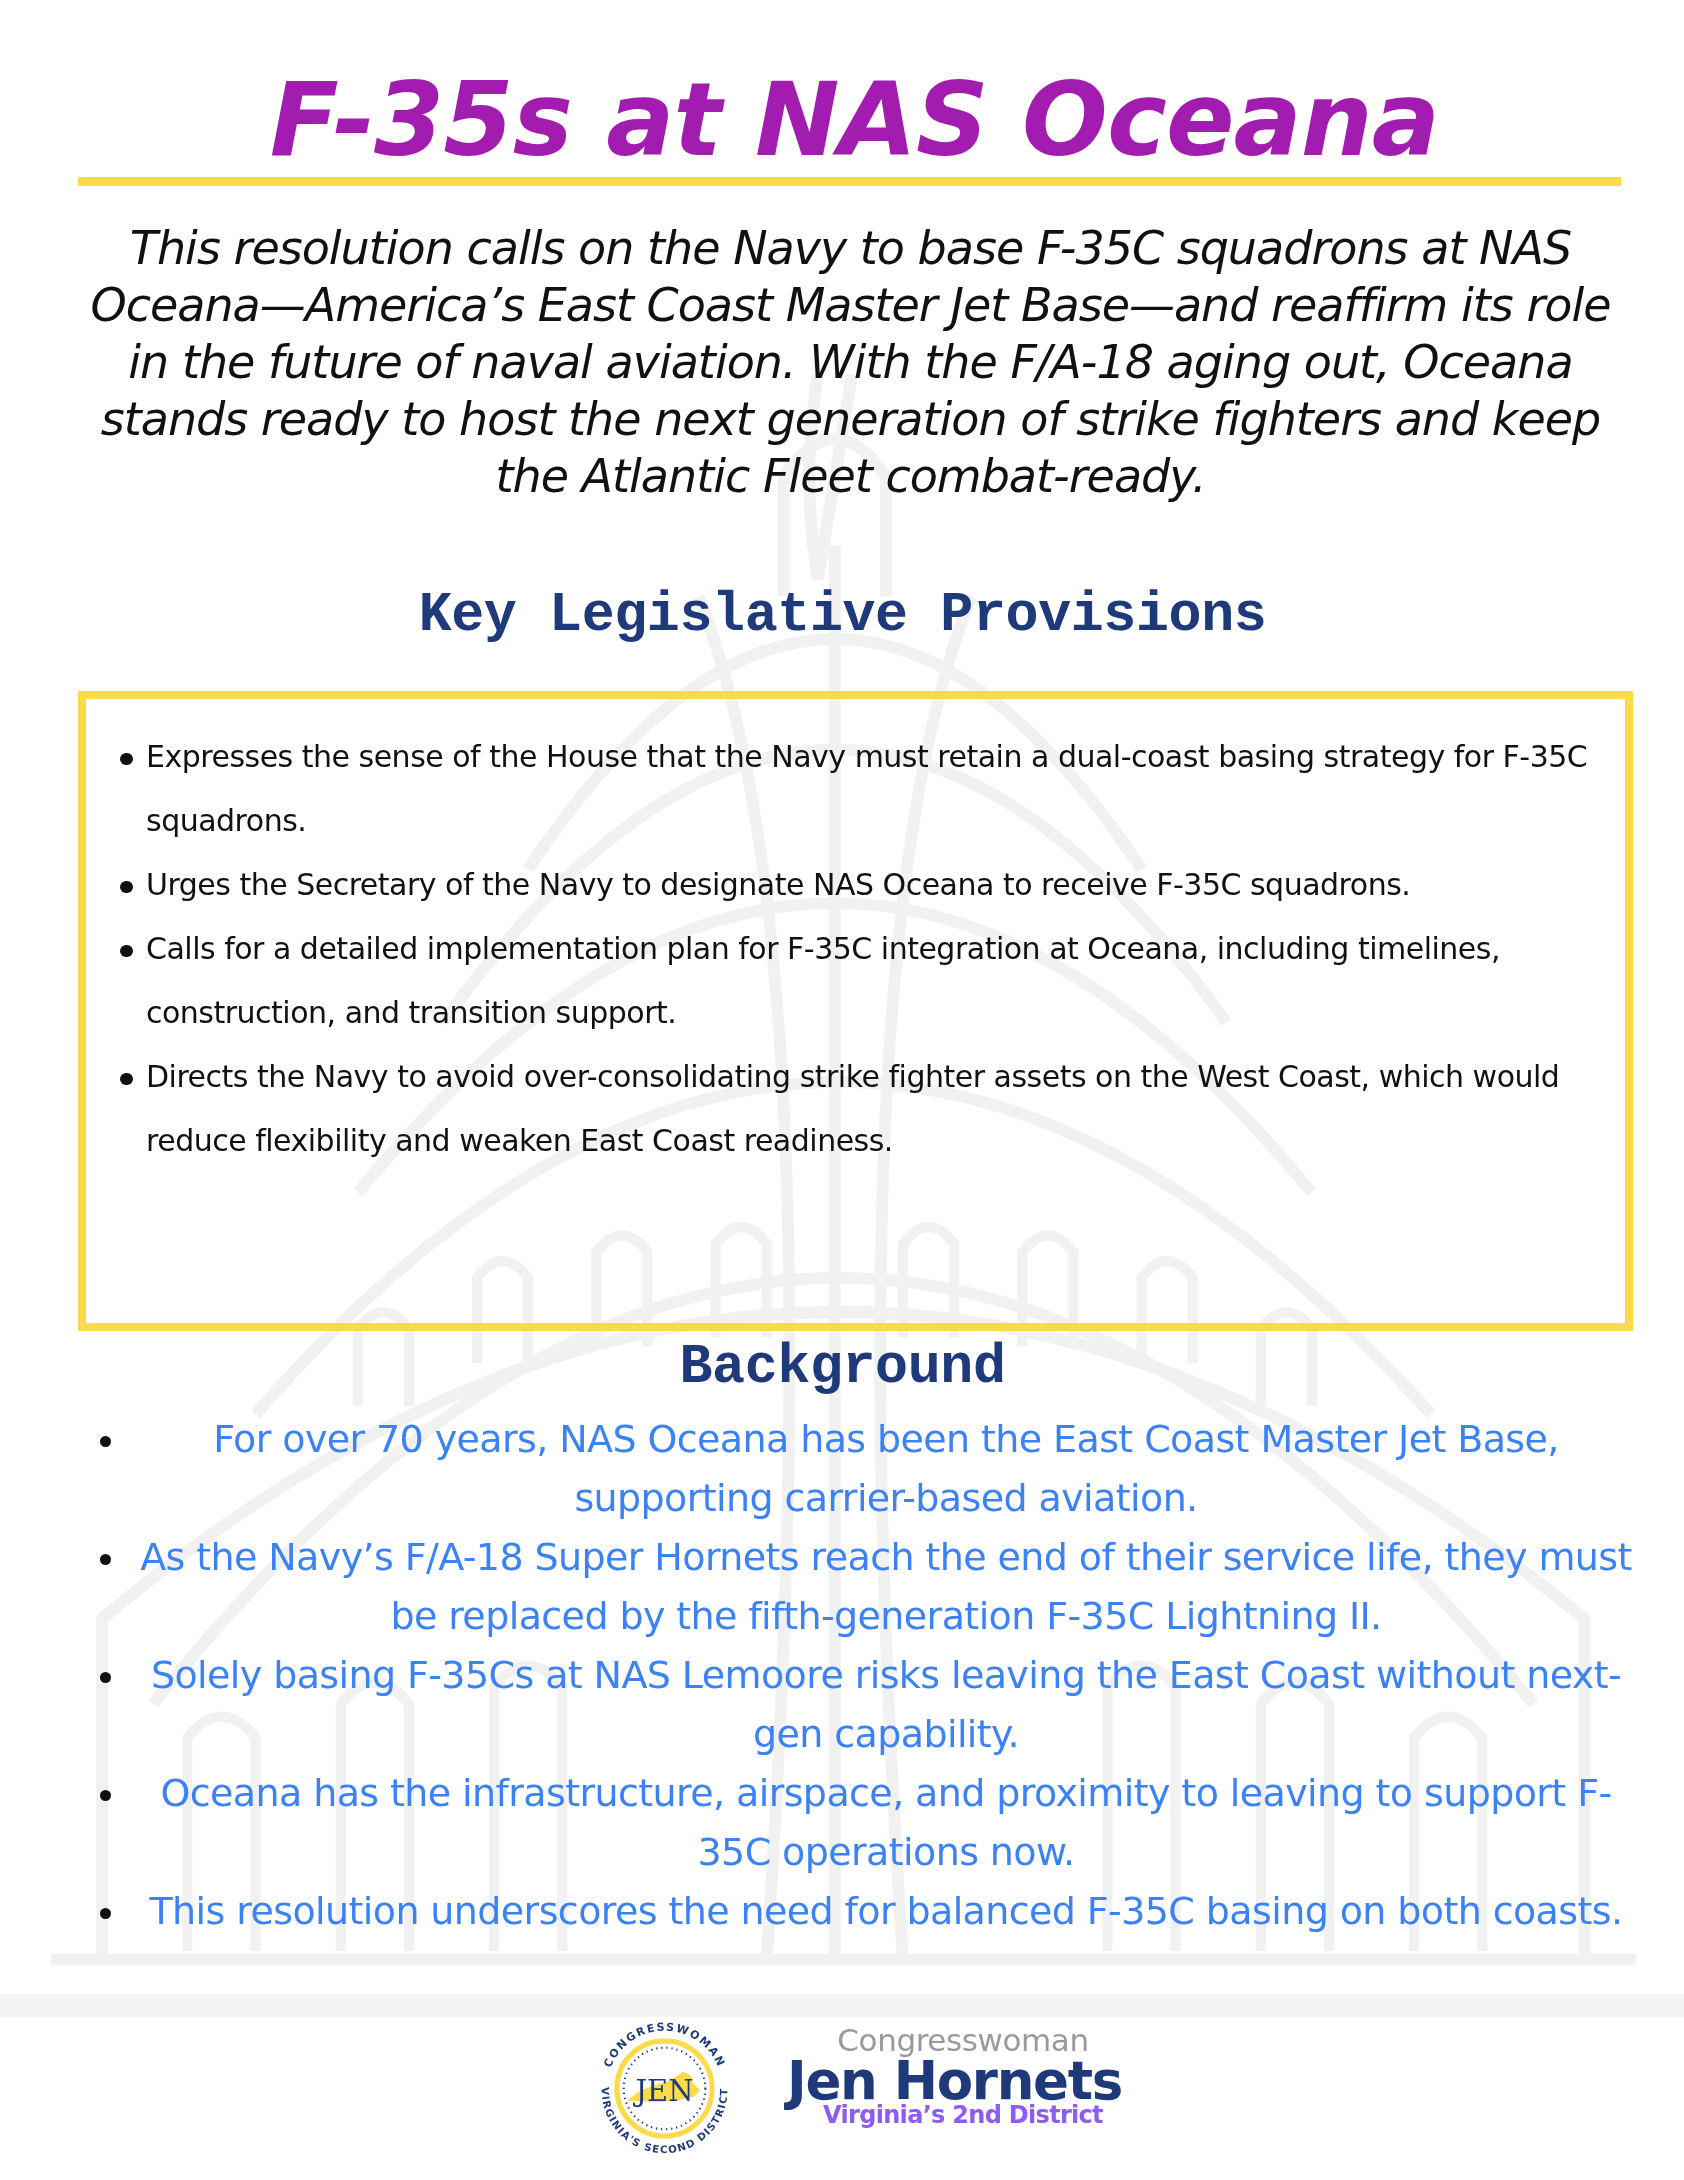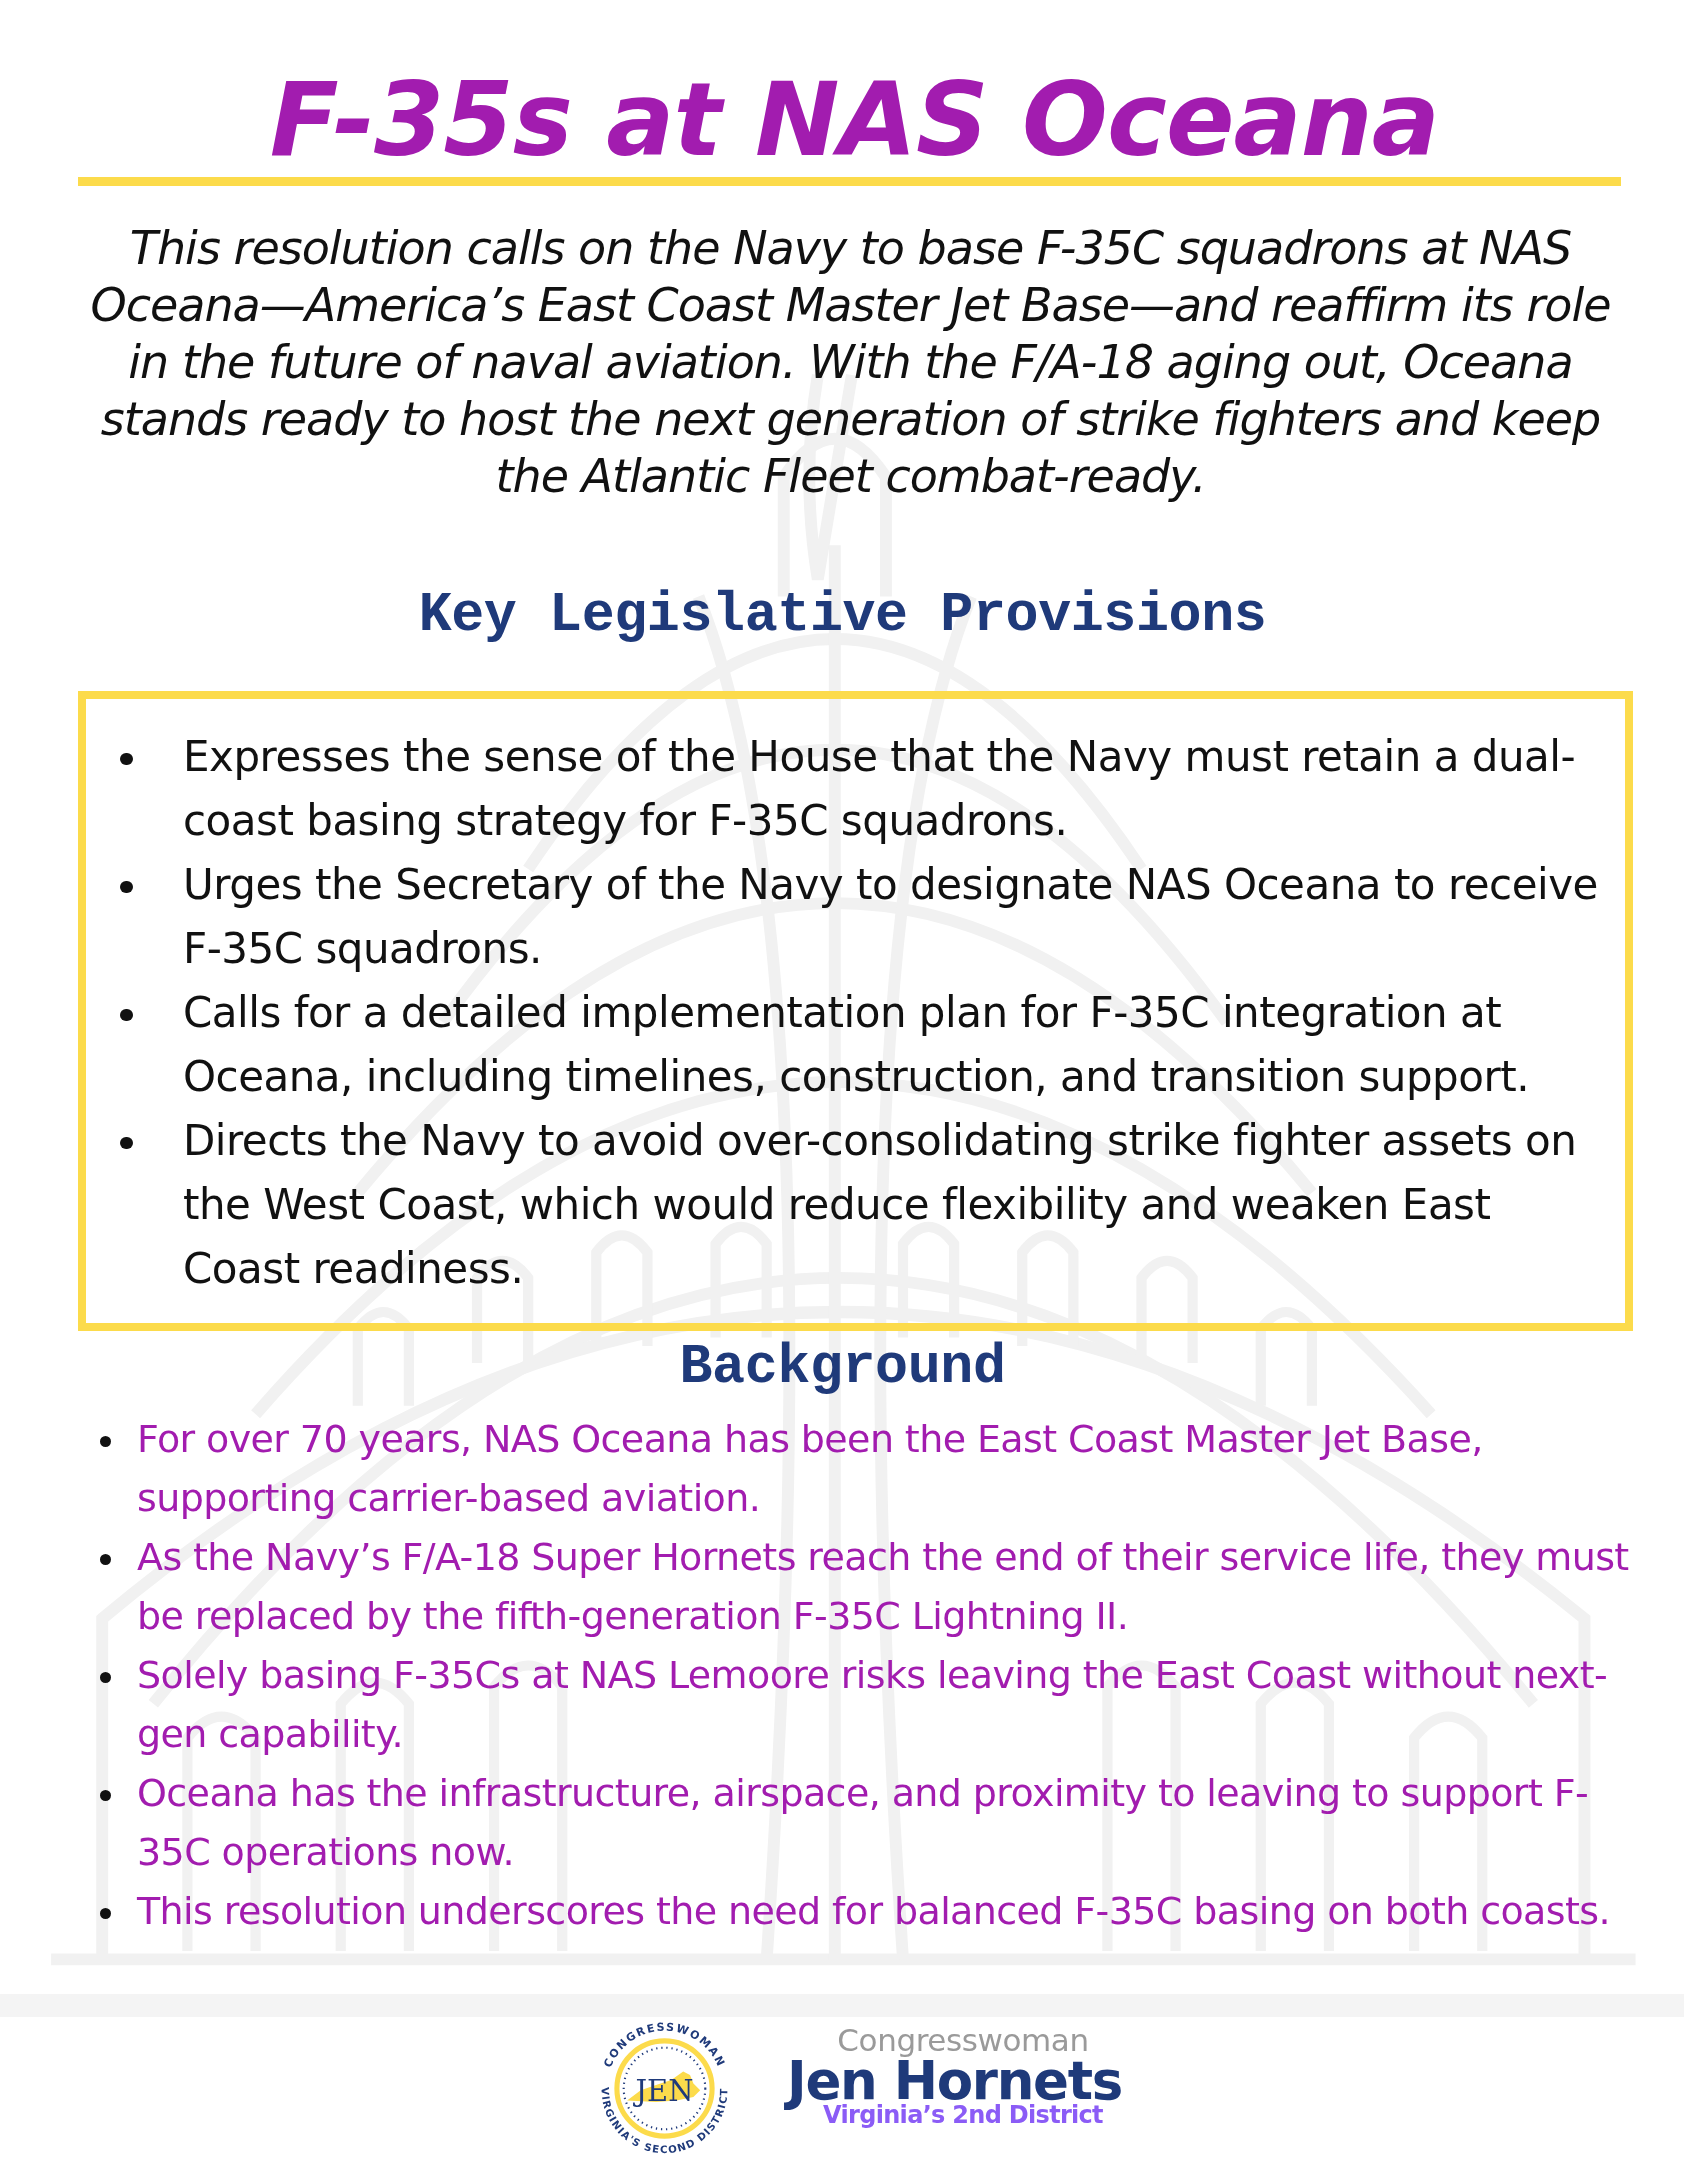--- a/index.html
+++ b/index.html
@@ -36,27 +36,27 @@
     left: 78px; top: 691px; width: 1539px; height: 624px;
     border: 8.5px solid #fcdb4b; background: rgba(255,255,255,0.0);
   }
   ul.bullets { list-style: none; margin: 0; padding: 0; }
   ul.bullets li { position: relative; }
   ul.bullets li .dot {
     position: absolute; border-radius: 50%; background: #111;
   }
   #provisions-list { position: absolute; left: 0; top: 25.6px; width: 1525px; }
   #provisions-list li {
-    padding-left: 97px; font-size: 42px; line-height: 64px; color: #111; letter-spacing: -0.5px;
+    padding-left: 60px; font-size: 30px; line-height: 64px; color: #111; letter-spacing: -0.5px;
   }
   #provisions-list li .dot { left: 34px; top: 28px; width: 12.8px; height: 12.8px; }
 
   #background-list { left: 68px; top: 1410px; width: 1567px; }
   #background-list li {
-    padding-left: 69px; font-size: 38px; line-height: 59px; color: #a21caf; letter-spacing: -0.6px;
+    padding-left: 69px; font-size: 38px; line-height: 59px; color: #3b82f6; letter-spacing: -0.6px; text-align: center;
   }
   #background-list li .dot { left: 32px; top: 25.6px; width: 11px; height: 11px; }
 
   #footer-band { left: 0; top: 1994px; width: 1685px; height: 23px; background: #f4f4f4; }
   #seal { left: 588px; top: 2012px; width: 153px; height: 153px; }
   .footer-text { text-align: center; margin: 0; }
   #footer-kicker {
     left: 767px; width: 392px; top: 2022px; font-family: "DejaVu Sans", sans-serif;
     font-weight: normal; font-size: 31px; line-height: 36px; color: #9a9a9a; letter-spacing: -0.4px;
   }

